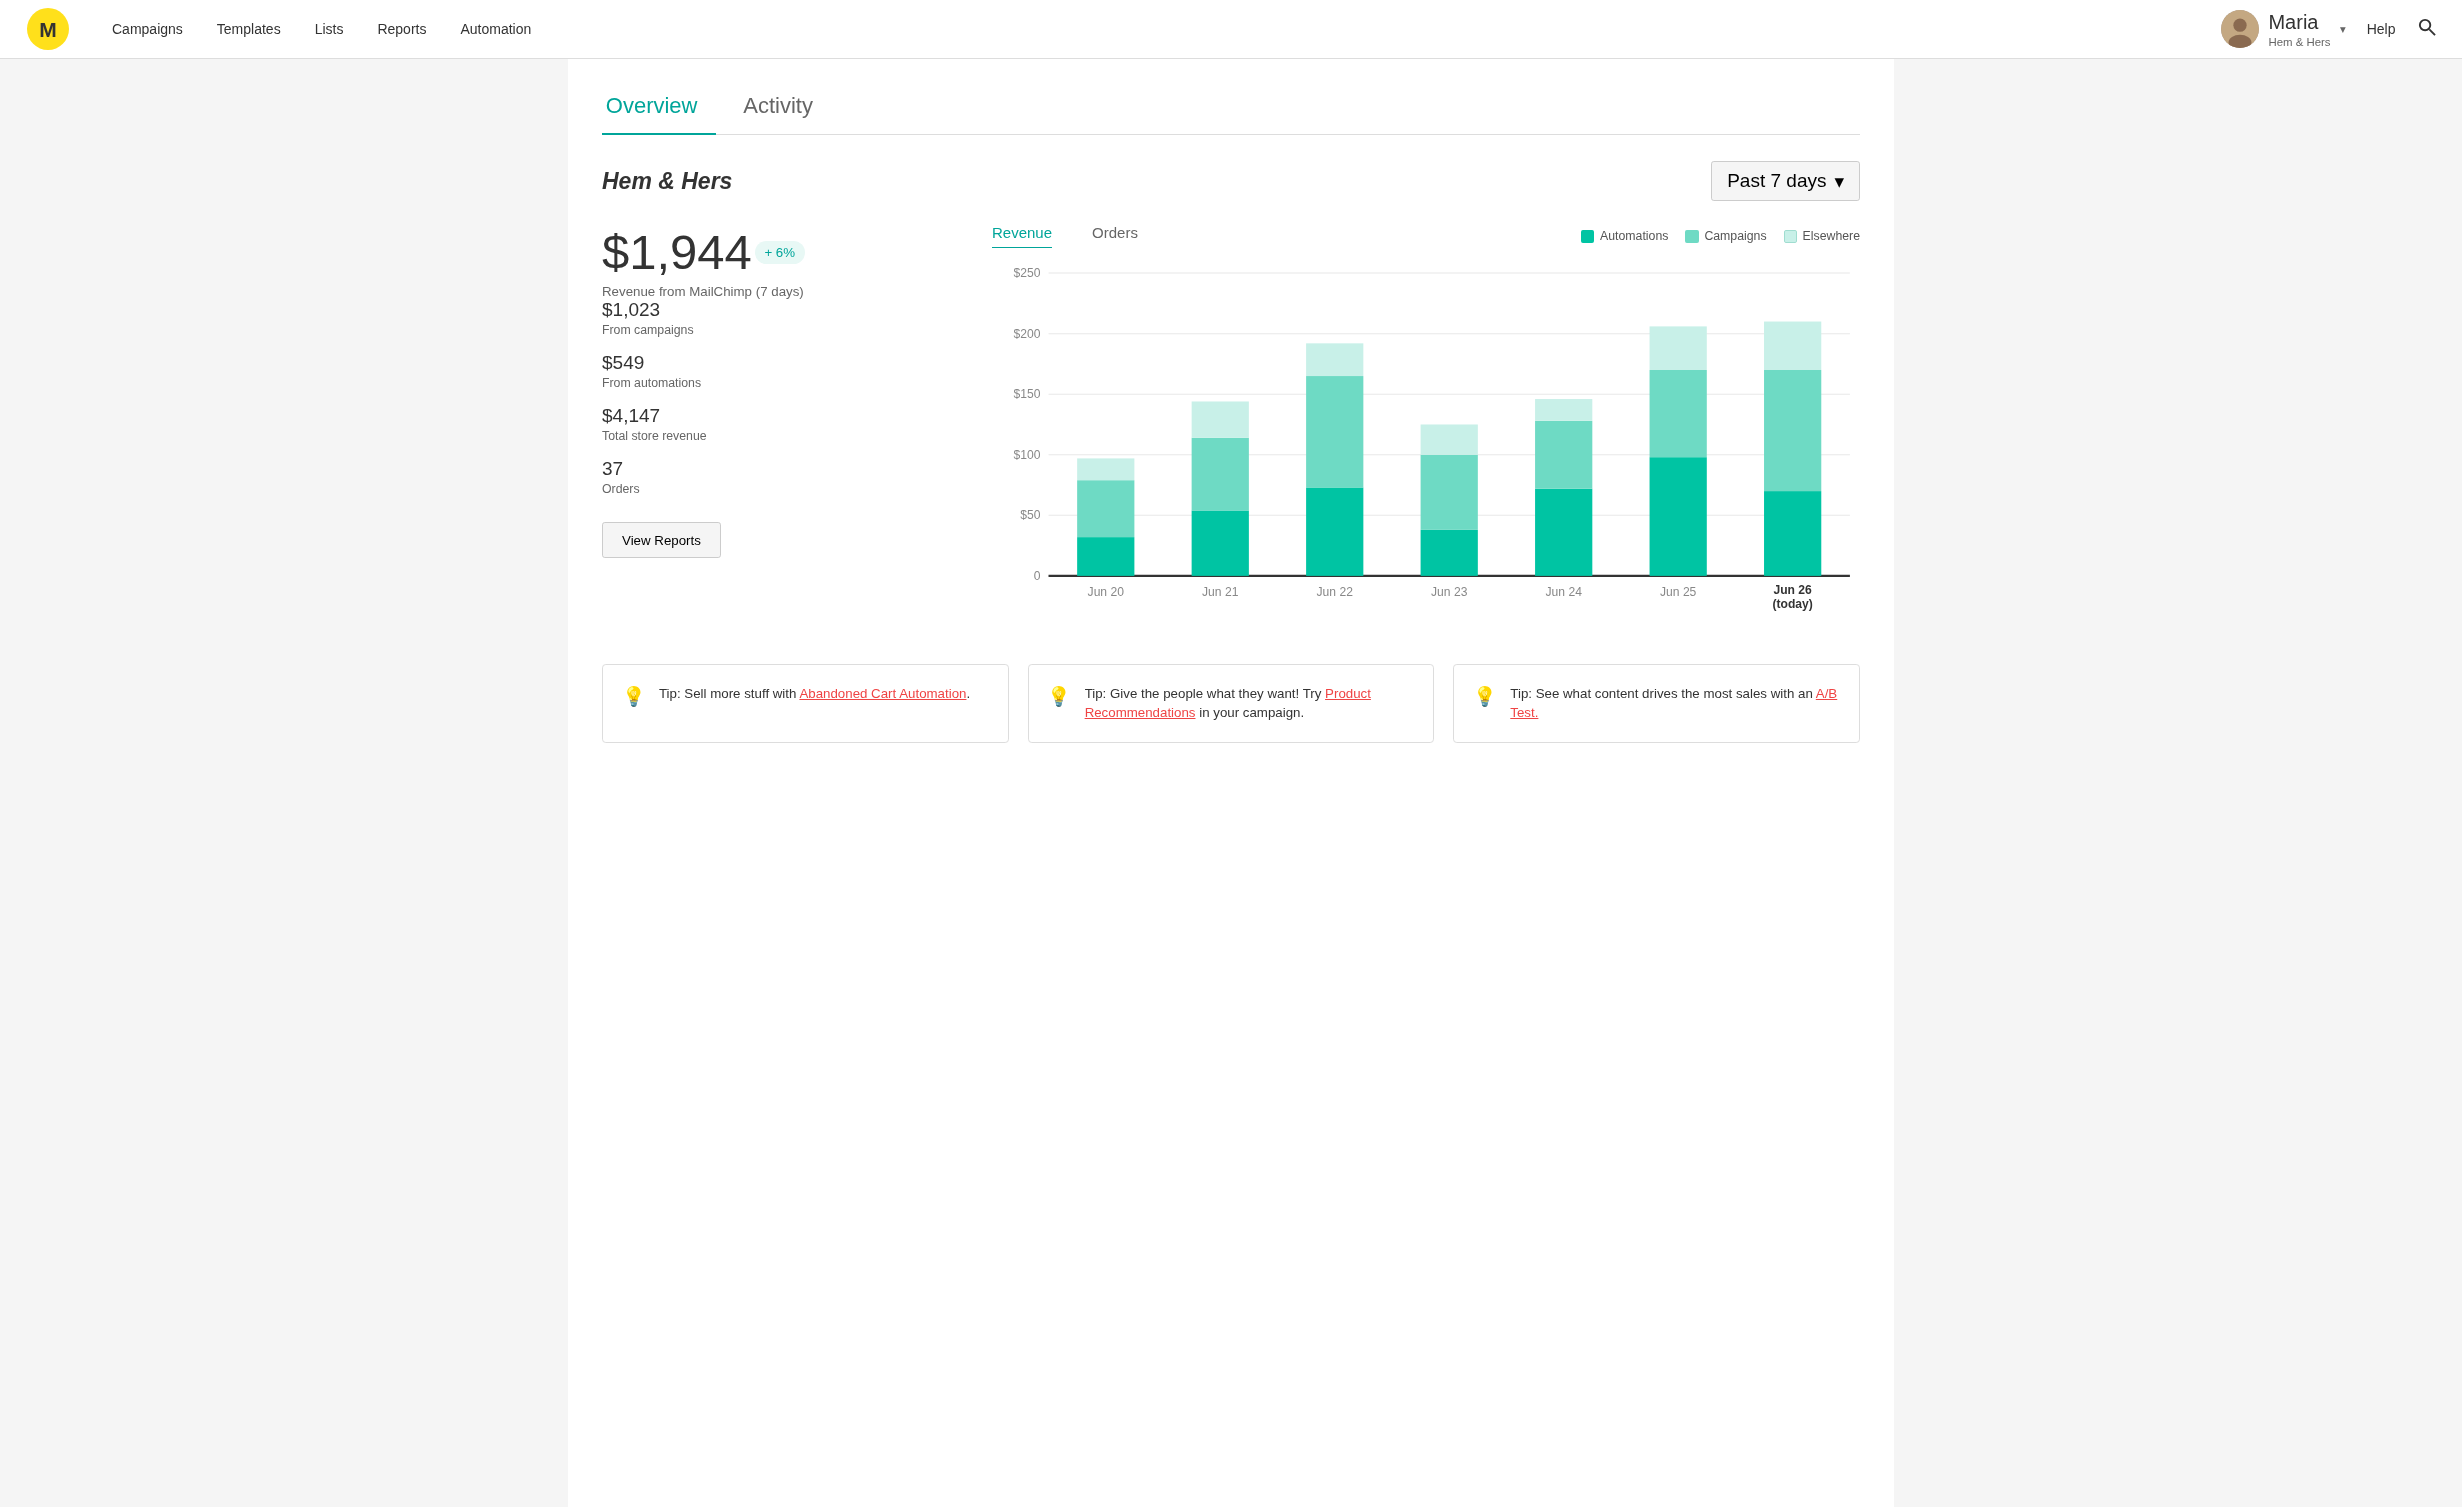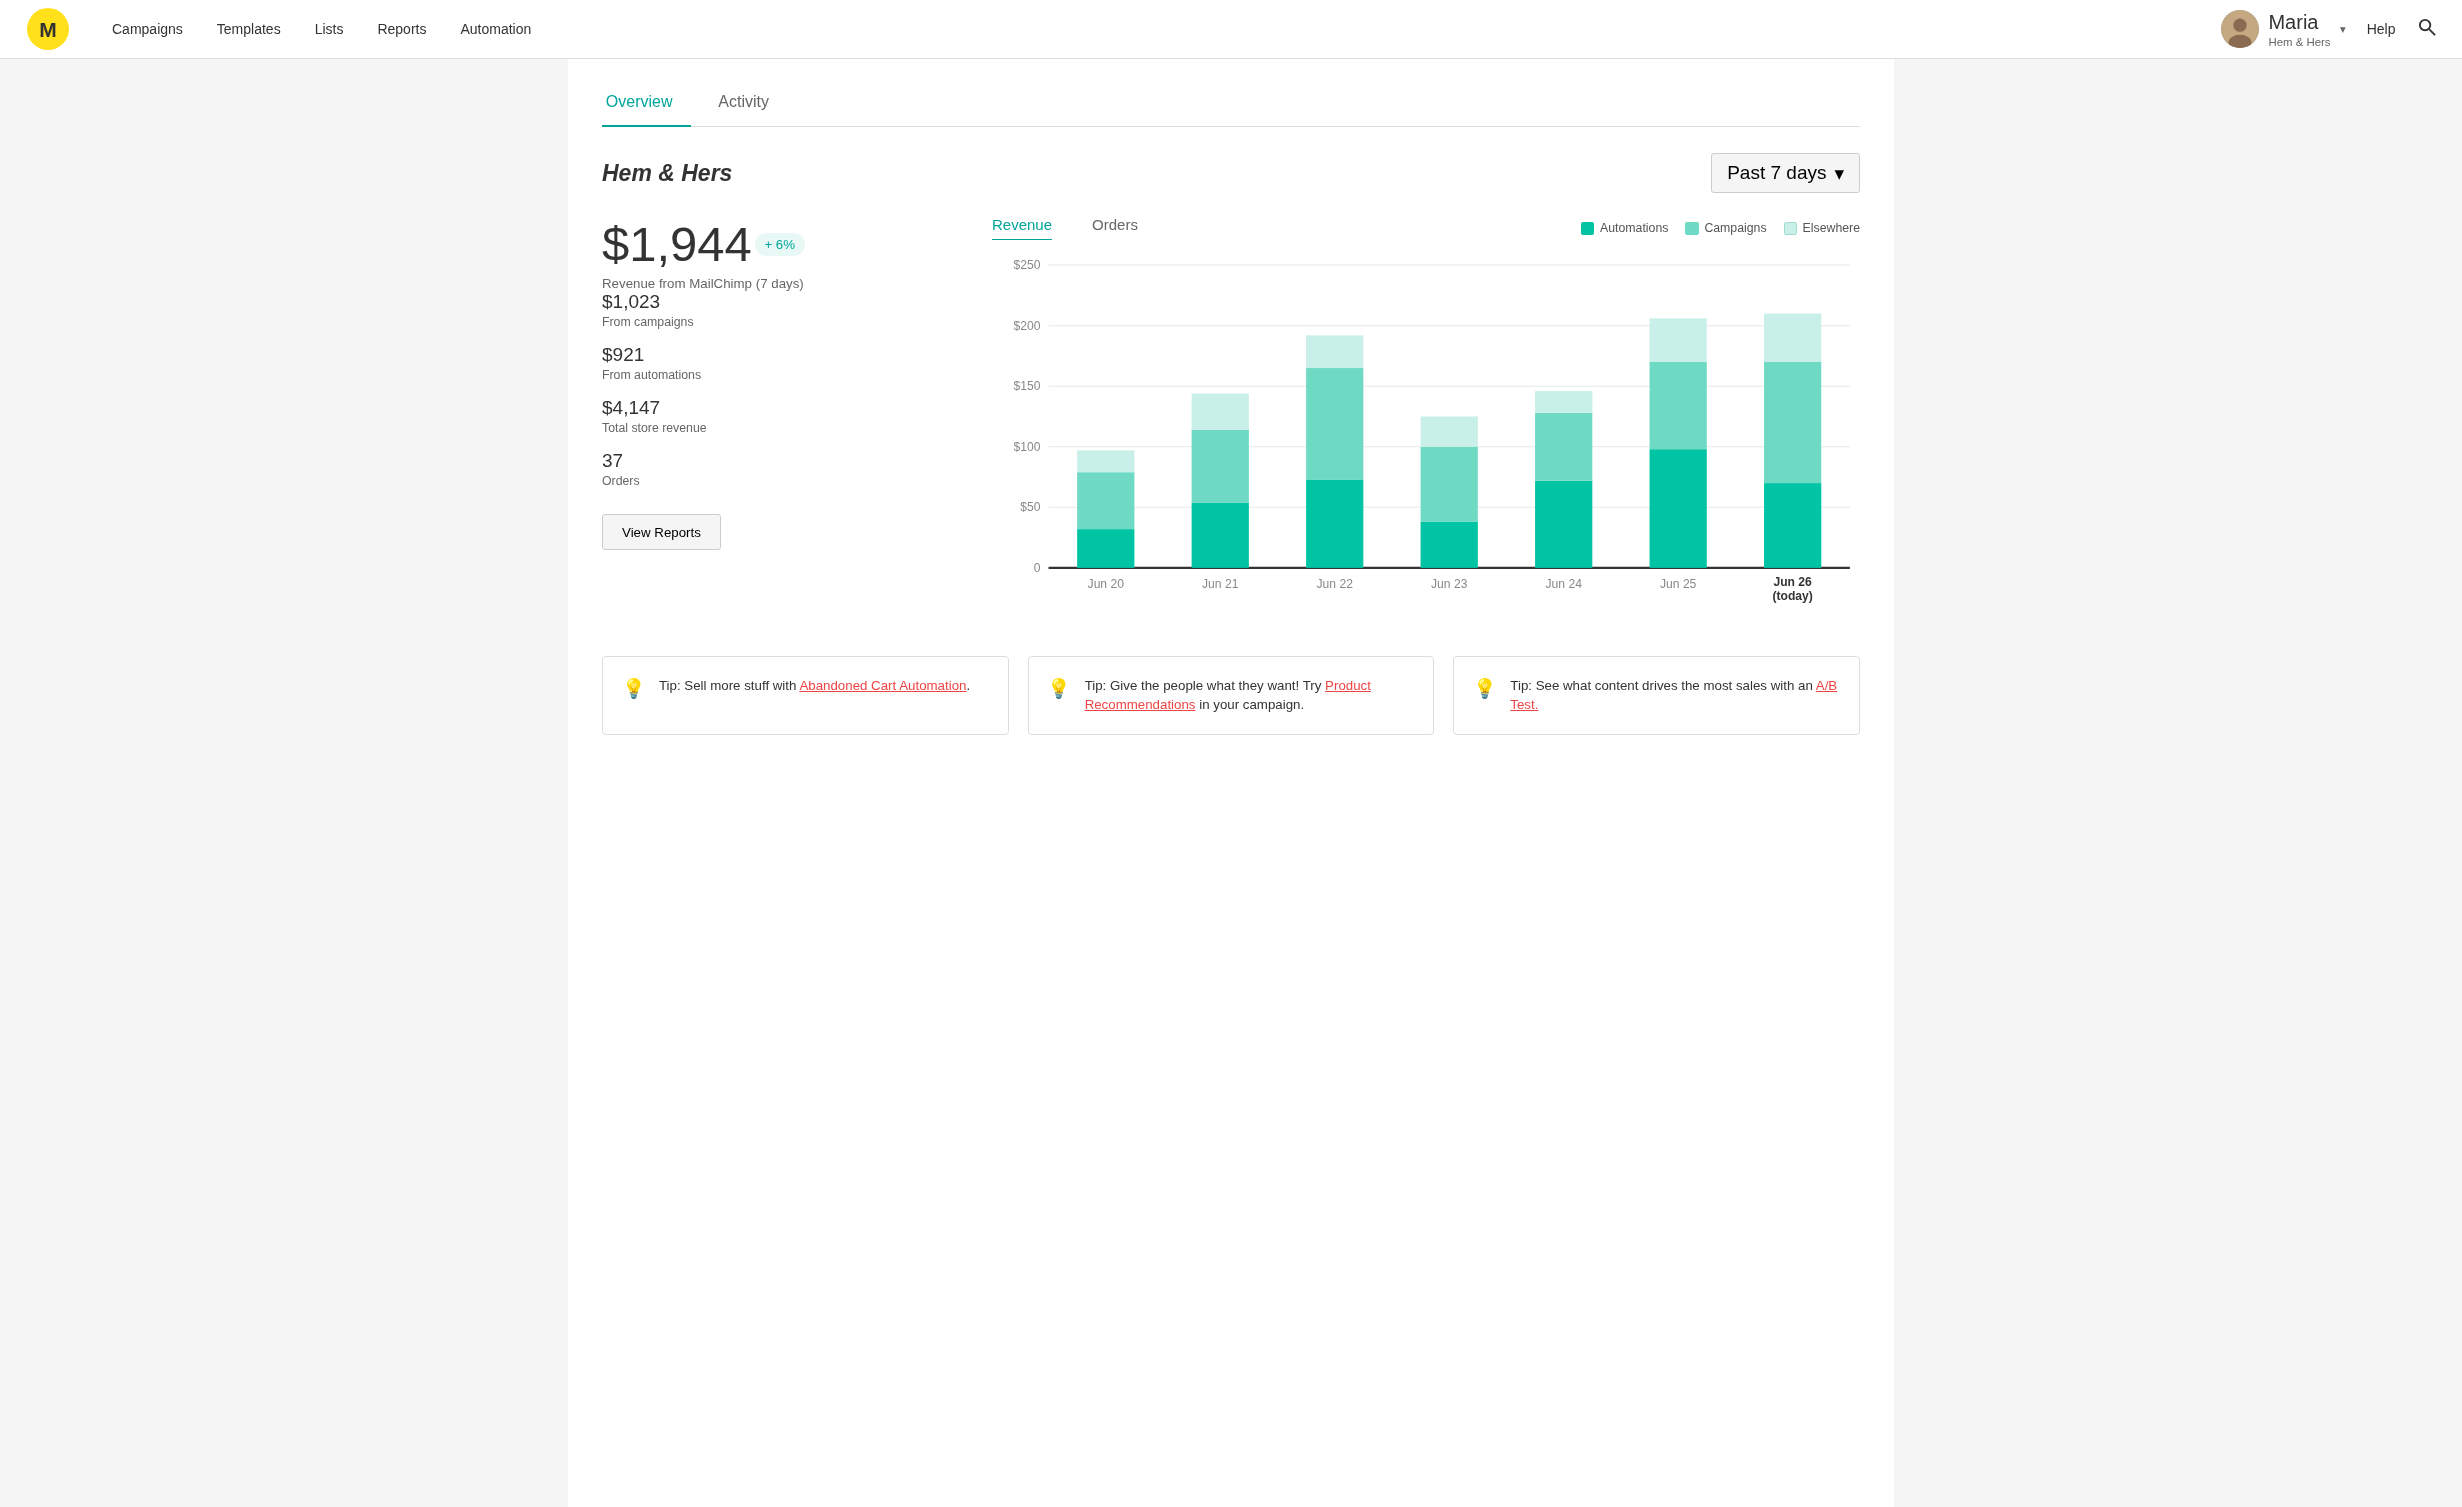--- a/index.html
+++ b/index.html
@@ -47,21 +47,21 @@
       padding: 23px 34px;
       background: #fff;
       min-height: calc(100vh - 59px);
     }
 
     
     .tabs {
       display: flex; gap: 0; border-bottom: 0.9px solid #ddd; margin-bottom: 26.5px;
     }
     .tab {
-      font-size: 16px; padding: 11.4px 19px 13.3px 3.8px; cursor: pointer; color: #666; margin-right: 23px; border-bottom: 2.8px solid transparent; margin-bottom: -0.9px;
+      font-size: 22px; padding: 11.4px 19px 13.3px 3.8px; cursor: pointer; color: #666; margin-right: 23px; border-bottom: 2.8px solid transparent; margin-bottom: -0.9px;
     }
     .tab.active { color: #00a59a; border-bottom: 2.8px solid #00a59a; font-weight: 500; }
 
     
     .page-header {
       display: flex; align-items: center; justify-content: space-between; margin-bottom: 23px;
     }
     .page-title { font-size: 23px; font-weight: 700; font-style: italic; }
     .date-range-btn {
       border: 0.9px solid #ccc; background: #f5f5f5; padding: 7.6px 15px; border-radius: 2.8px; cursor: pointer; font-size: 19px; display: flex; align-items: center; gap: 8px;
@@ -184,21 +184,21 @@
         <span>Revenue from MailChimp</span>
         <span>(7 days)</span>
       </div>
 
       <div class="stats-grid">
         <div class="stat-item">
           <div class="stat-item-value">$1,023</div>
           <div class="stat-item-label">From campaigns</div>
         </div>
         <div class="stat-item">
-          <div class="stat-item-value">$921</div>
+          <div class="stat-item-value">$549</div>
           <div class="stat-item-label">From automations</div>
         </div>
         <div class="stat-item">
           <div class="stat-item-value">$4,147</div>
           <div class="stat-item-label">Total store revenue</div>
         </div>
         <div class="stat-item">
           <div class="stat-item-value">37</div>
           <div class="stat-item-label">Orders</div>
         </div>

